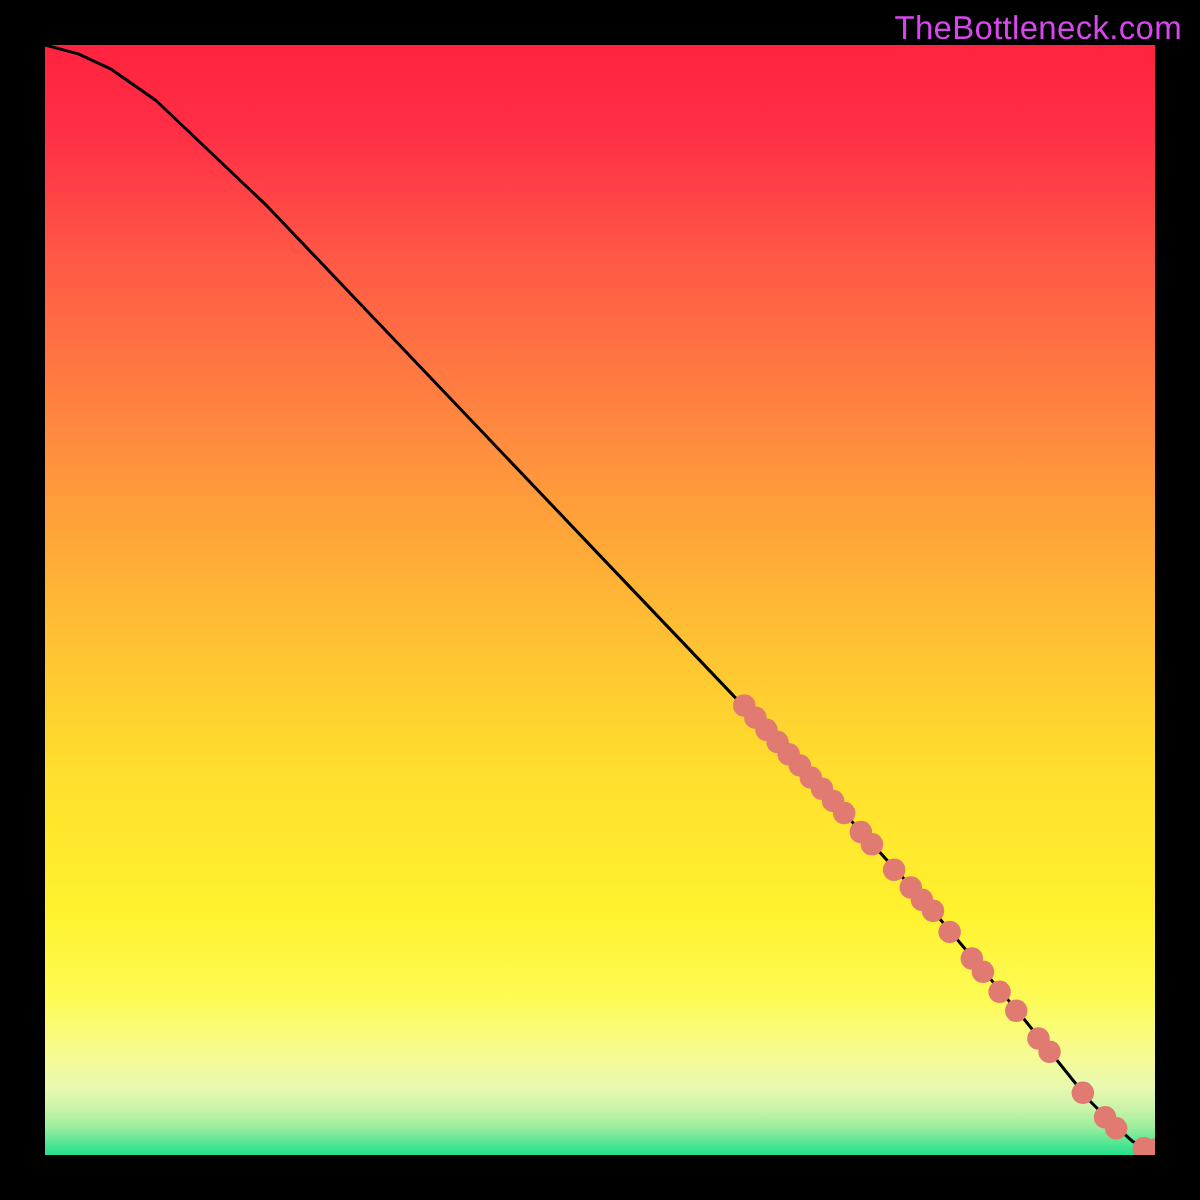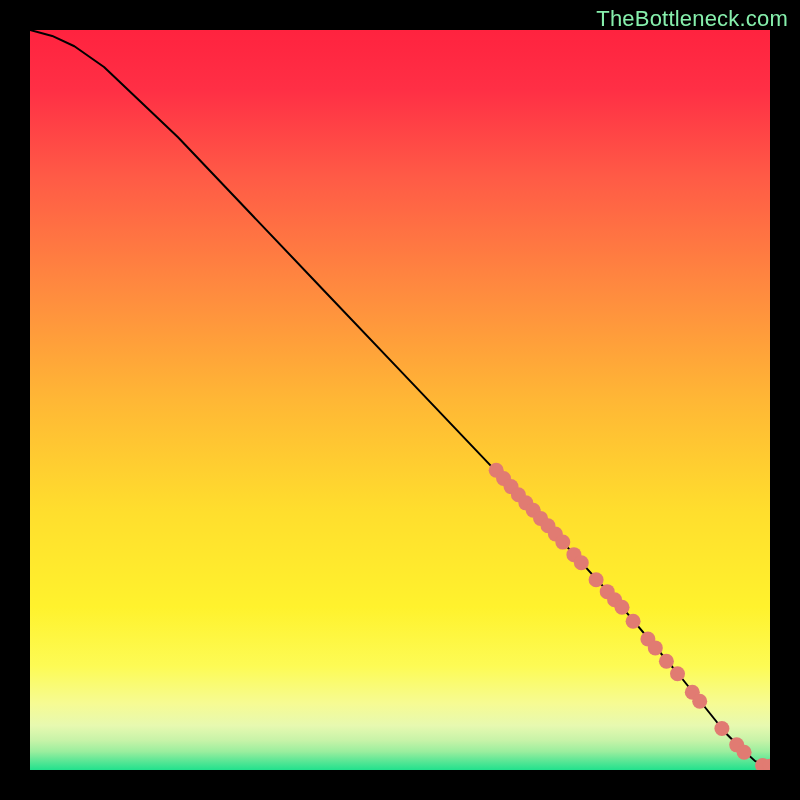--- a/index.html
+++ b/index.html
@@ -20,21 +20,21 @@
     position: absolute;
     left: 30px;
     top: 30px;
     width: 740px;
     height: 740px;
   }
   .watermark {
     position: absolute;
     top: 6px;
     right: 12px;
-    color: #86efac;
+    color: #d946ef;
     font-size: 22px;
     font-weight: 500;
     letter-spacing: 0.2px;
     user-select: none;
   }
   svg { display: block; }
 </style>
 </head>
 <body>
 

